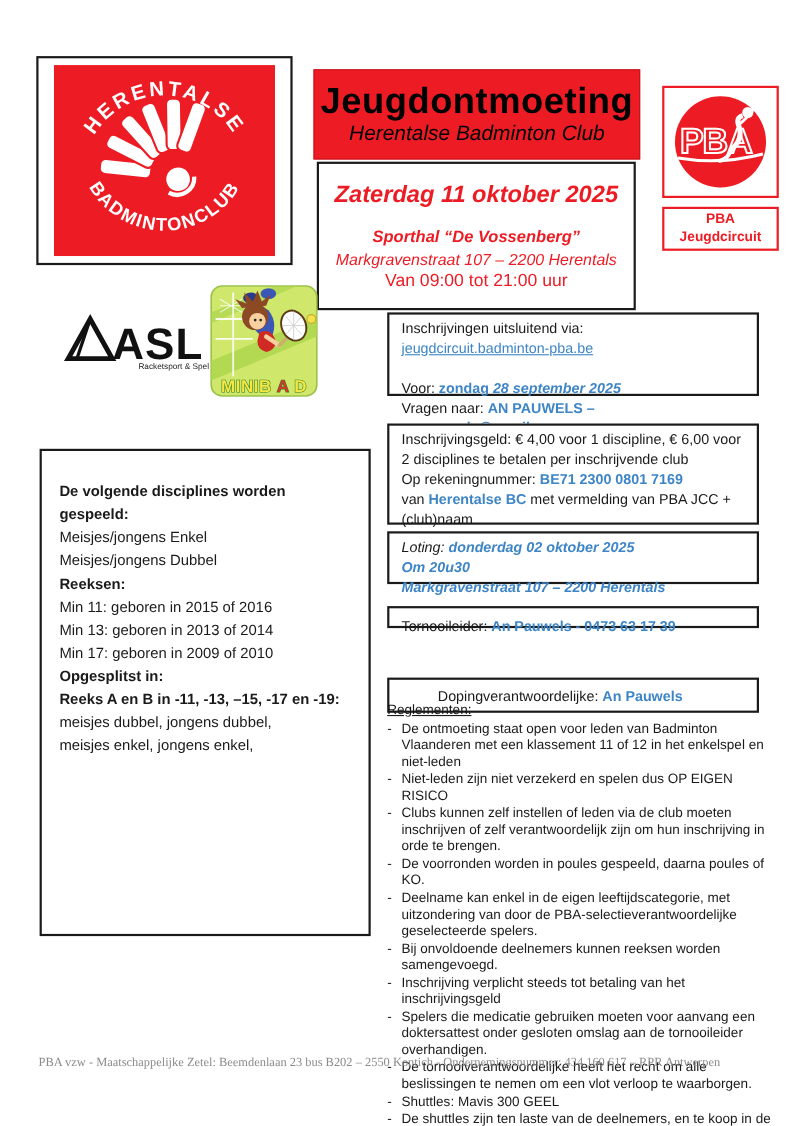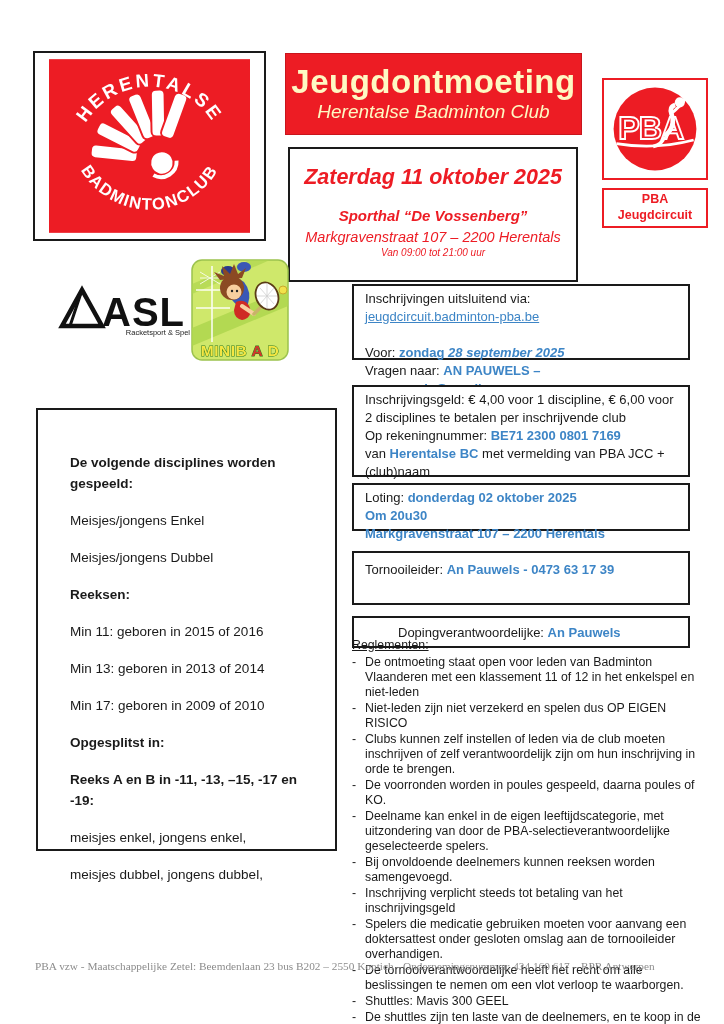--- a/index.html
+++ b/index.html
@@ -8,59 +8,59 @@
   *{box-sizing:border-box; margin:0; padding:0;}
   html,body{background:#fff;}
   body{font-family:"Liberation Sans", sans-serif; color:#1a1a1a;}
   .page{position:relative; width:724px; height:1024px; background:#fff; overflow:hidden;}
 
   
   .club-logo-frame{position:absolute; left:33px; top:51px; width:233px; height:190px;
     border:2px solid var(--border); background:#fff; padding:6px 14px;}
   .club-logo-frame svg{width:100%; height:100%; display:block;}
 
-  .title-banner{position:absolute; left:285px; top:53px; width:297px; height:82px;
-    background:var(--red); color:#fef9c3; text-align:center; display:flex; flex-direction:column;
+  .title-banner{position:absolute; left:285px; top:63px; width:297px; height:82px;
+    background:var(--red); color:#000000; text-align:center; display:flex; flex-direction:column;
     justify-content:center; border:1px solid #c8151c;}
   .title-banner .title{font-size:33px; font-weight:bold; letter-spacing:0.5px; line-height:1.05;}
   .title-banner .subtitle{font-size:19px; font-style:italic; margin-top:2px;}
 
   .pba-circle-box{position:absolute; left:602px; top:78px; width:106px; height:102px;
     border:2px solid var(--red); background:#fff; display:flex; align-items:center; justify-content:center;}
   .pba-circle-box svg{width:96px; height:92px;}
   .pba-label-box{position:absolute; left:602px; top:188px; width:106px; height:40px;
     border:2px solid var(--red); background:#fff; color:var(--red); font-weight:bold; font-size:12.5px;
     text-align:center; display:flex; flex-direction:column; justify-content:center; line-height:1.25;}
 
   .date-box{position:absolute; left:288px; top:147px; width:290px; height:135px;
     border:2px solid var(--border); background:#fff; color:var(--red); text-align:center; padding-top:16px;}
   .date-box .d-date{font-size:21.5px; font-weight:bold; font-style:italic;}
   .date-box .d-venue{font-size:15px; font-weight:bold; font-style:italic; margin-top:17px;}
   .date-box .d-addr{font-size:14.5px; font-style:italic; margin-top:5px;}
-  .date-box .d-hours{font-size:10px; font-style:italic; margin-top:2px;}
+  .date-box .d-hours{font-size:16px; margin-top:2px;}
 
   
   .sasl-logo{position:absolute; left:52px; top:280px; width:140px; height:60px;}
   .sasl-logo svg{width:100%; height:100%;}
   .minibad-logo{position:absolute; left:190px; top:258px; width:100px; height:104px;}
   .minibad-logo svg{width:100%; height:100%;}
 
   
   .info-box{position:absolute; left:352px; width:338px; border:2px solid var(--border);
     background:#fff; font-size:13px; line-height:18px; padding:4px 11px;}
   .blue{color:var(--blue); font-weight:bold;}
   .blue-it{color:var(--blue); font-weight:bold; font-style:italic;}
   .link{color:var(--blue); text-decoration:underline; cursor:pointer;}
   .link-bold{color:var(--blue); font-weight:bold; text-decoration:underline; cursor:pointer;}
   .spacer{height:18px;}
 
   
   .left-panel{position:absolute; left:36px; top:408px; width:301px; height:443px;
     border:2px solid var(--border); background:#fff; padding:26px 16px; font-size:13.5px; line-height:21px;}
-  .left-panel p{margin:16px;}
+  .left-panel p{margin:0;}
   .b{font-weight:bold;}
   .mt-blank{margin-top:21px;}
   .mt-section{margin-top:29px;}
   .mt-section2{margin-top:31px;}
 
   
   .reglementen{position:absolute; left:352px; top:638px; width:356px; font-size:12.3px; line-height:15px;}
   .reg-heading{text-decoration:underline; margin-bottom:2px;}
   .reg-item{display:flex; margin-bottom:1px;}
   .reg-item::before{content:"-"; flex:0 0 13px;}
@@ -178,46 +178,46 @@
     <p><span>Voor: </span><span class="blue">zondag </span><span class="blue-it">28 september 2025</span></p>
     <p><span>Vragen naar: </span><span class="blue">AN PAUWELS – </span><span class="link-bold">an.pauwels@gmail.com</span></p>
   </div>
 
   <div class="info-box" style="top:385px; height:92px;">
     <p>Inschrijvingsgeld: € 4,00 voor 1 discipline, € 6,00 voor 2 disciplines te betalen per inschrijvende club</p>
     <p><span>Op rekeningnummer: </span><span class="blue">BE71 2300 0801 7169</span></p>
     <p><span>van </span><span class="blue">Herentalse BC</span><span> met vermelding van PBA JCC + (club)naam</span></p>
   </div>
 
-  <div class="info-box" style="top:483px; height:48px;">
+  <div class="info-box" style="top:483px; height:48px;font-style:italic;">
     <p><span>Loting: </span><span class="blue">donderdag 02 oktober 2025</span></p>
     <p class="blue">Om 20u30</p>
     <p class="blue">Markgravenstraat 107 – 2200 Herentals</p>
   </div>
 
-  <div class="info-box" style="top:551px; height:54px; padding-top:8px;">
+  <div class="info-box" style="top:551px; height:20px; padding-top:8px;">
     <p><span>Tornooileider: </span><span class="blue">An Pauwels - 0473 63 17 39</span></p>
   </div>
 
   <div class="info-box" style="top:616px; height:32px; padding-top:6px;padding-left:44px;">
     <p><span>Dopingverantwoordelijke: </span><span class="blue">An Pauwels</span></p>
   </div>
 
   <div class="left-panel">
     <p class="b">De volgende disciplines worden gespeeld:</p>
     <p class="mt-blank">Meisjes/jongens Enkel</p>
     <p>Meisjes/jongens Dubbel</p>
     <p class="b mt-section">Reeksen:</p>
     <p>Min 11: geboren in 2015 of 2016</p>
     <p>Min 13: geboren in 2013 of 2014</p>
     <p>Min 17: geboren in 2009 of 2010</p>
     <p class="b mt-section2">Opgesplitst in:</p>
     <p class="b mt-blank">Reeks A en B in -11, -13, –15, -17 en -19:</p>
+    <p>meisjes dubbel, jongens dubbel,</p>
     <p>meisjes enkel, jongens enkel,</p>
-    <p>meisjes dubbel, jongens dubbel,</p>
   </div>
 
   <div class="reglementen">
     <p class="reg-heading">Reglementen:</p>
     <div class="reg-item">
         <span>De ontmoeting staat open voor leden van Badminton Vlaanderen met een klassement 11 of 12 in het enkelspel en niet-leden</span>
       </div>
     <div class="reg-item">
         <span>Niet-leden zijn niet verzekerd en spelen dus OP EIGEN RISICO</span>
       </div>

